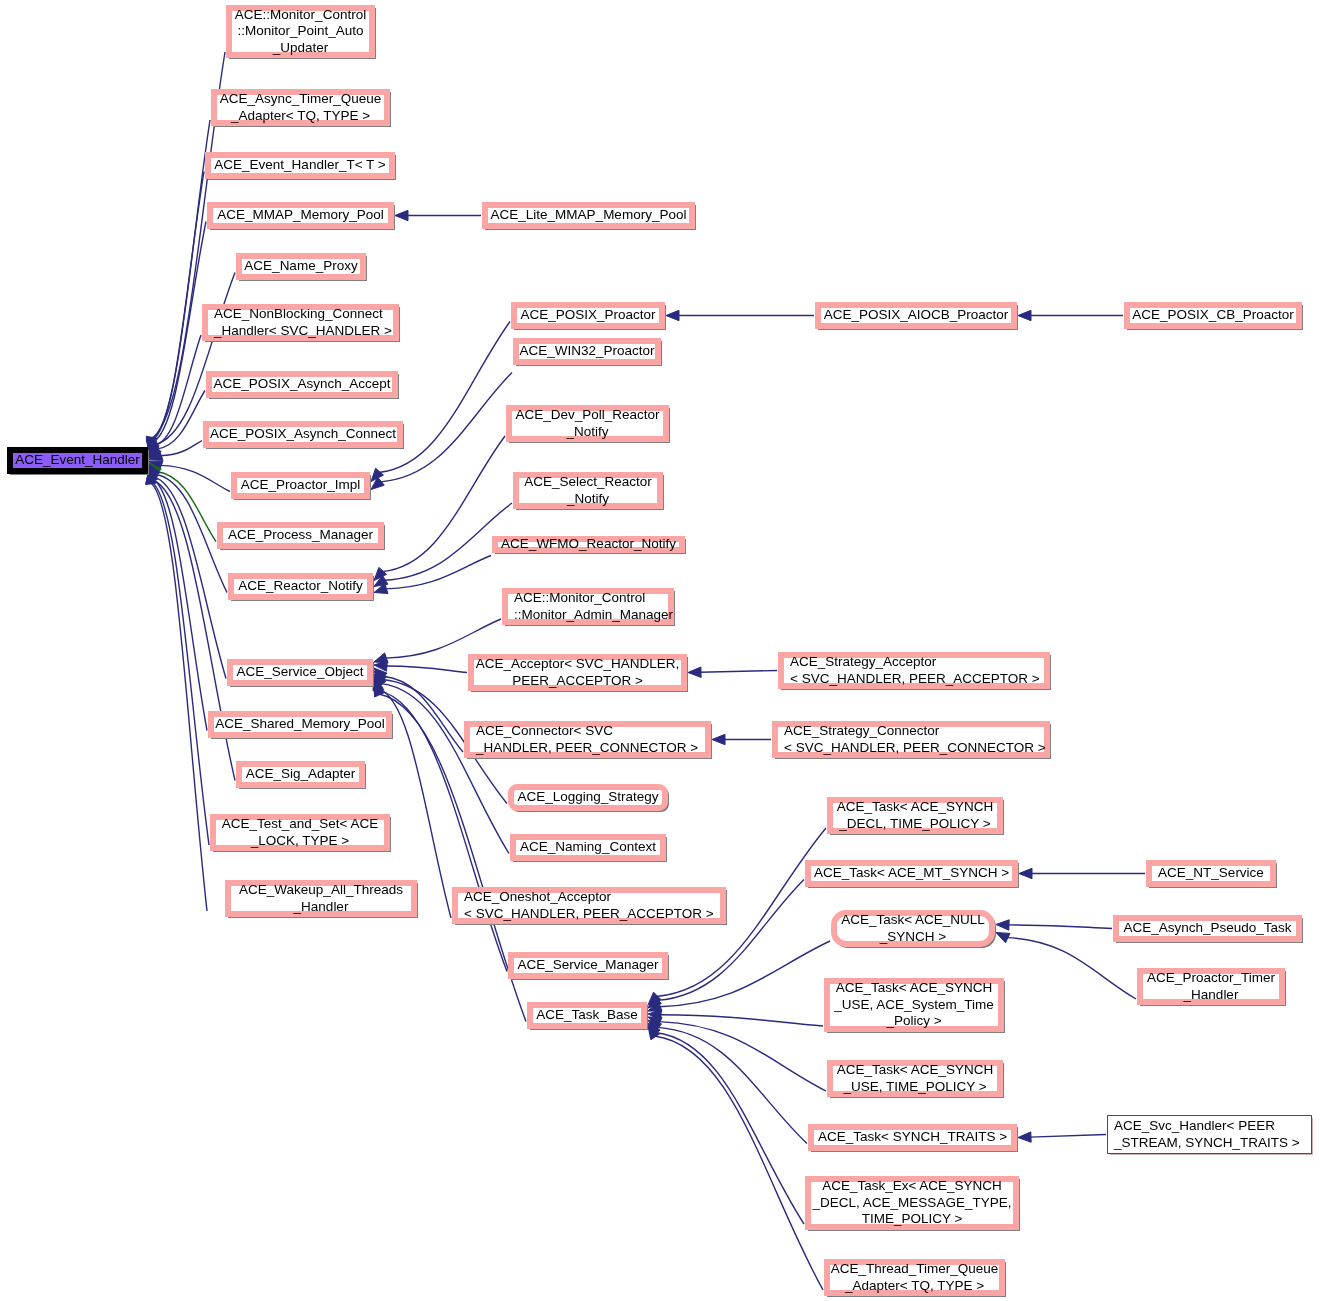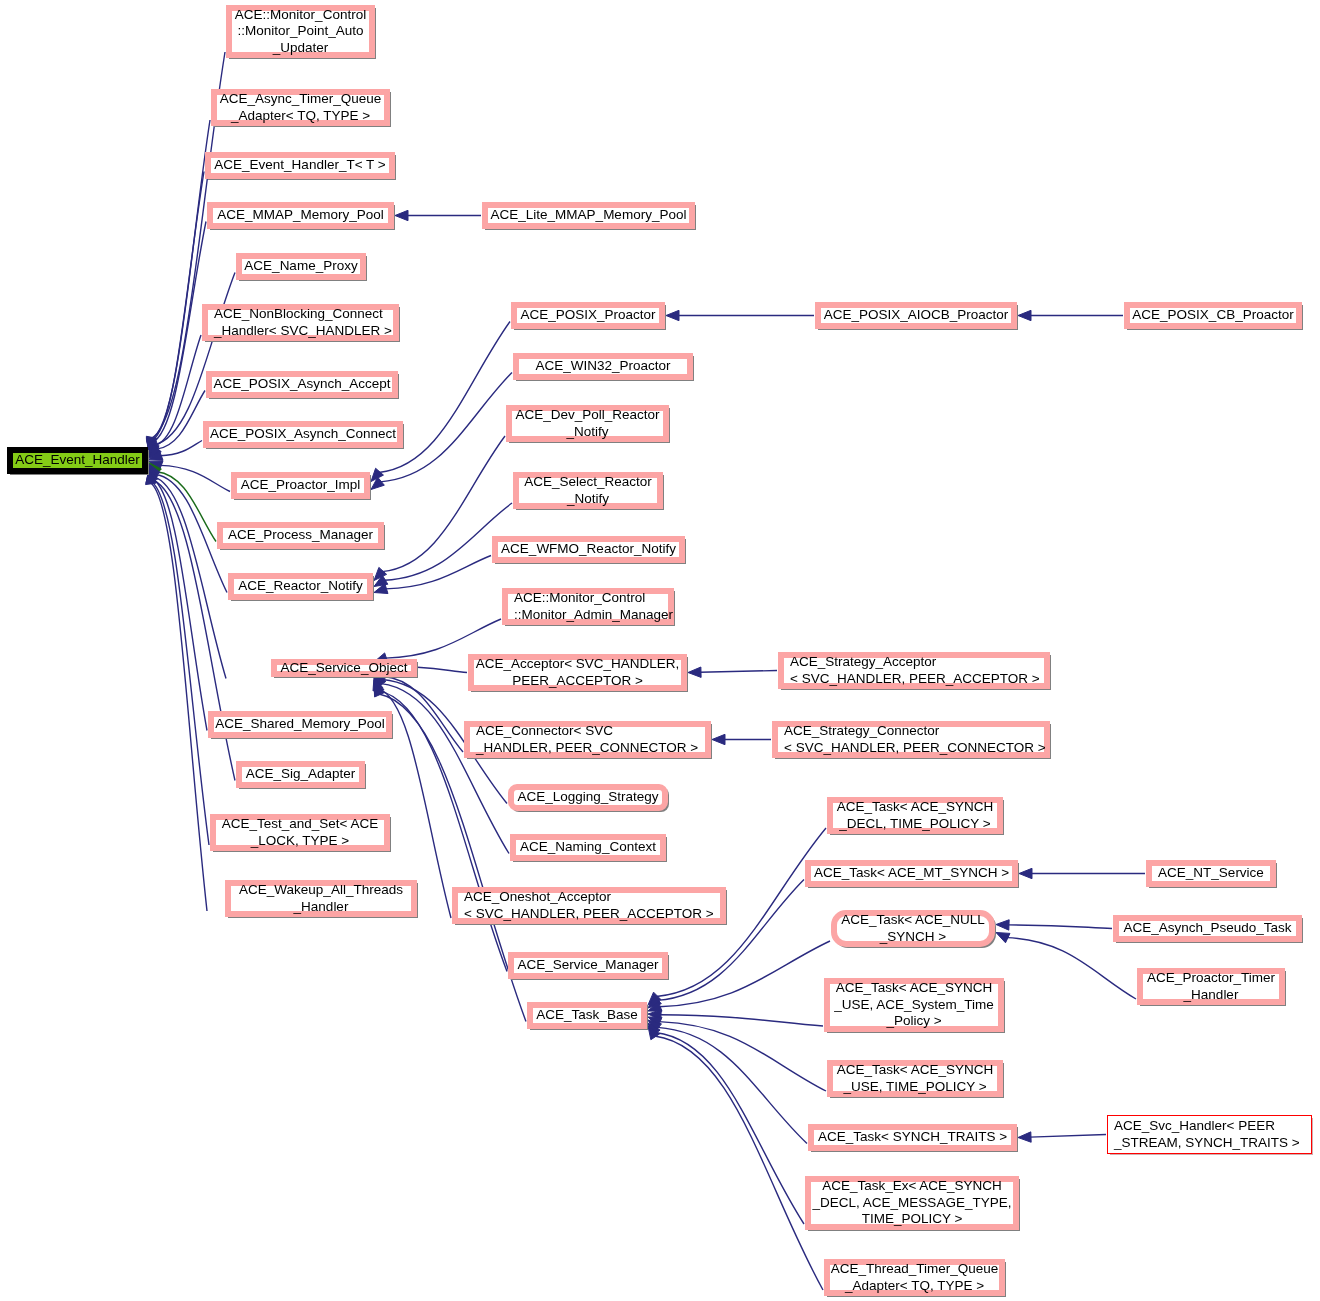--- a/index.html
+++ b/index.html
@@ -6,21 +6,21 @@
   #canvas{position:relative;width:1320px;height:1301px;background:#ffffff;
           font-family:"Liberation Sans",sans-serif;overflow:hidden;}
   svg.edges{position:absolute;left:0;top:0;width:1320px;height:1301px;pointer-events:none;}
   .node{position:absolute;box-sizing:border-box;border:6px solid #fca5a5;
         background:#ffffff;color:#000000;font-size:13.5px;line-height:16.5px;
         display:flex;flex-direction:column;justify-content:center;
         box-shadow:2px 2px 0 -1px #808080;cursor:pointer;z-index:3;}
   .node .ln{display:block;white-space:pre;}
   .node.c{text-align:center;align-items:center;padding:0 5px;}
   .node.l{text-align:left;align-items:flex-start;padding:4px 6px;}
-  .node.root{background:#84cc16;border-color:#000000;}
+  .node.root{background:#8b5cf6;border-color:#000000;}
   .node.hl{border:1px solid #ff0000;box-shadow:2px 2px 0 -1px #d0b0b0;}
 </style>
 </head>
 <body>
 
 <div id="canvas" style="background: rgb(255, 255, 255);">
   <svg class="edges" viewBox="0 0 1320 1301" xmlns="http://www.w3.org/2000/svg">
       <path d="M 151.25 438.21 C 185.45 422.29 198.37 219.31 225.00 52.00" fill="none" stroke="#2a2a7f" stroke-width="1.4"></path>
       <polygon points="149.00,450.00 156.55,438.21 146.33,436.26" fill="#2a2a7f" stroke="#2a2a7f" stroke-width="1"></polygon>
       <path d="M 151.17 439.60 C 178.62 426.34 188.99 257.33 210.00 120.00" fill="none" stroke="#2a2a7f" stroke-width="1.4"></path>
@@ -150,21 +150,21 @@
     </div>
     <div class="node c" style="left: 231px; top: 472px; width: 139px; height: 27px;">
       <span class="ln">ACE_Proactor_Impl</span>
     </div>
     <div class="node c" style="left: 217px; top: 522px; width: 167px; height: 27px;">
       <span class="ln">ACE_Process_Manager</span>
     </div>
     <div class="node c" style="left: 228px; top: 573px; width: 145px; height: 27px;">
       <span class="ln">ACE_Reactor_Notify</span>
     </div>
-    <div class="node c" style="left: 227px; top: 659px; width: 146px; height: 18px; margin-left: 44px;">
+    <div class="node c" style="left: 227px; top: 659px; width: 146px; height: 27px;">
       <span class="ln">ACE_Service_Object</span>
     </div>
     <div class="node c" style="left: 208px; top: 711px; width: 184px; height: 27px;">
       <span class="ln">ACE_Shared_Memory_Pool</span>
     </div>
     <div class="node c" style="left: 236px; top: 761px; width: 129px; height: 27px;">
       <span class="ln">ACE_Sig_Adapter</span>
     </div>
     <div class="node c" style="left: 210px; top: 814px; width: 180px; height: 37px;">
       <span class="ln">ACE_Test_and_Set&lt; ACE</span>
@@ -176,32 +176,32 @@
     </div>
     <div class="node c" style="left: 511px; top: 302px; width: 154px; height: 27px;">
       <span class="ln">ACE_POSIX_Proactor</span>
     </div>
     <div class="node c" style="left: 815px; top: 302px; width: 202px; height: 27px;">
       <span class="ln">ACE_POSIX_AIOCB_Proactor</span>
     </div>
     <div class="node c" style="left: 1124px; top: 302px; width: 178px; height: 27px;">
       <span class="ln">ACE_POSIX_CB_Proactor</span>
     </div>
-    <div class="node c" style="left: 513px; top: 353px; width: 180px; height: 27px;">
+    <div class="node c" style="left: 513px; top: 338px; width: 148px; height: 27px;">
       <span class="ln">ACE_WIN32_Proactor</span>
     </div>
     <div class="node c" style="left: 506px; top: 405px; width: 163px; height: 37px;">
       <span class="ln">ACE_Dev_Poll_Reactor</span>
       <span class="ln">_Notify</span>
     </div>
     <div class="node c" style="left: 513px; top: 472px; width: 150px; height: 37px; text-align: right;">
       <span class="ln">ACE_Select_Reactor</span>
       <span class="ln">_Notify</span>
     </div>
-    <div class="node c" style="left: 492px; top: 536px; width: 193px; height: 27px;">
+    <div class="node c" style="left: 492px; top: 536px; width: 193px; height: 17px;">
       <span class="ln">ACE_WFMO_Reactor_Notify</span>
     </div>
     <div class="node l" style="left: 502px; top: 588px; width: 172px; height: 37px;">
       <span class="ln">ACE::Monitor_Control</span>
       <span class="ln">::Monitor_Admin_Manager</span>
     </div>
     <div class="node c" style="left: 468px; top: 654px; width: 219px; height: 37px;">
       <span class="ln">ACE_Acceptor&lt; SVC_HANDLER,</span>
       <span class="ln">PEER_ACCEPTOR &gt;</span>
     </div>

